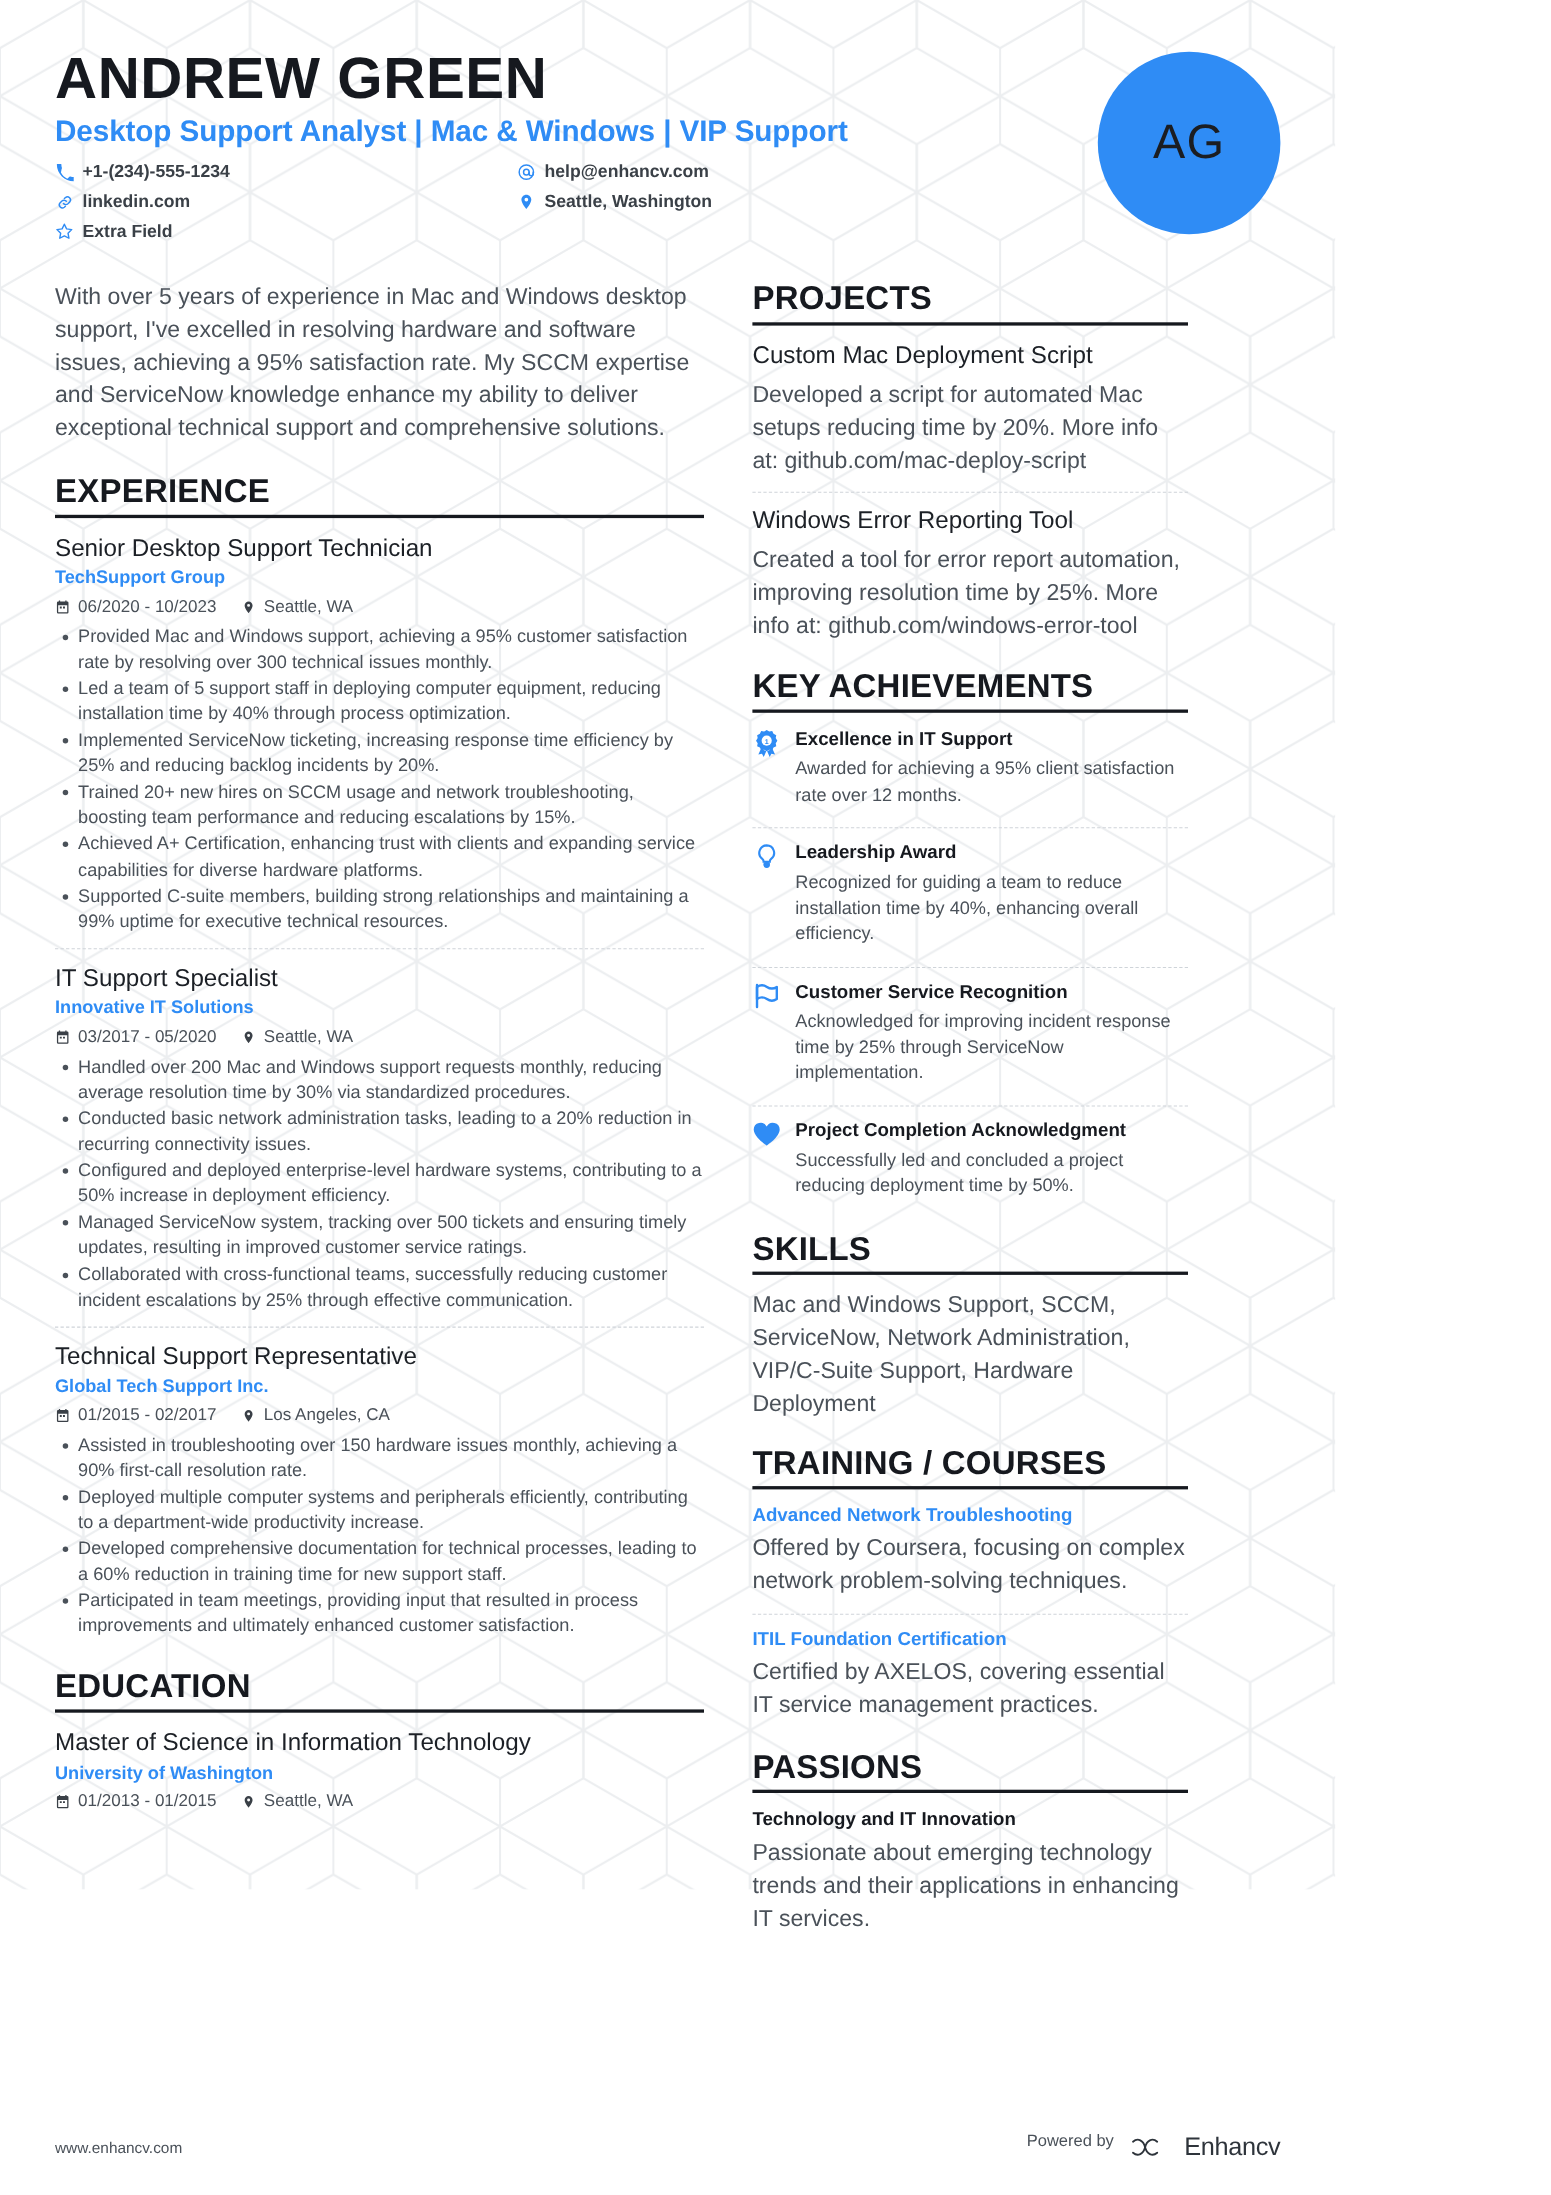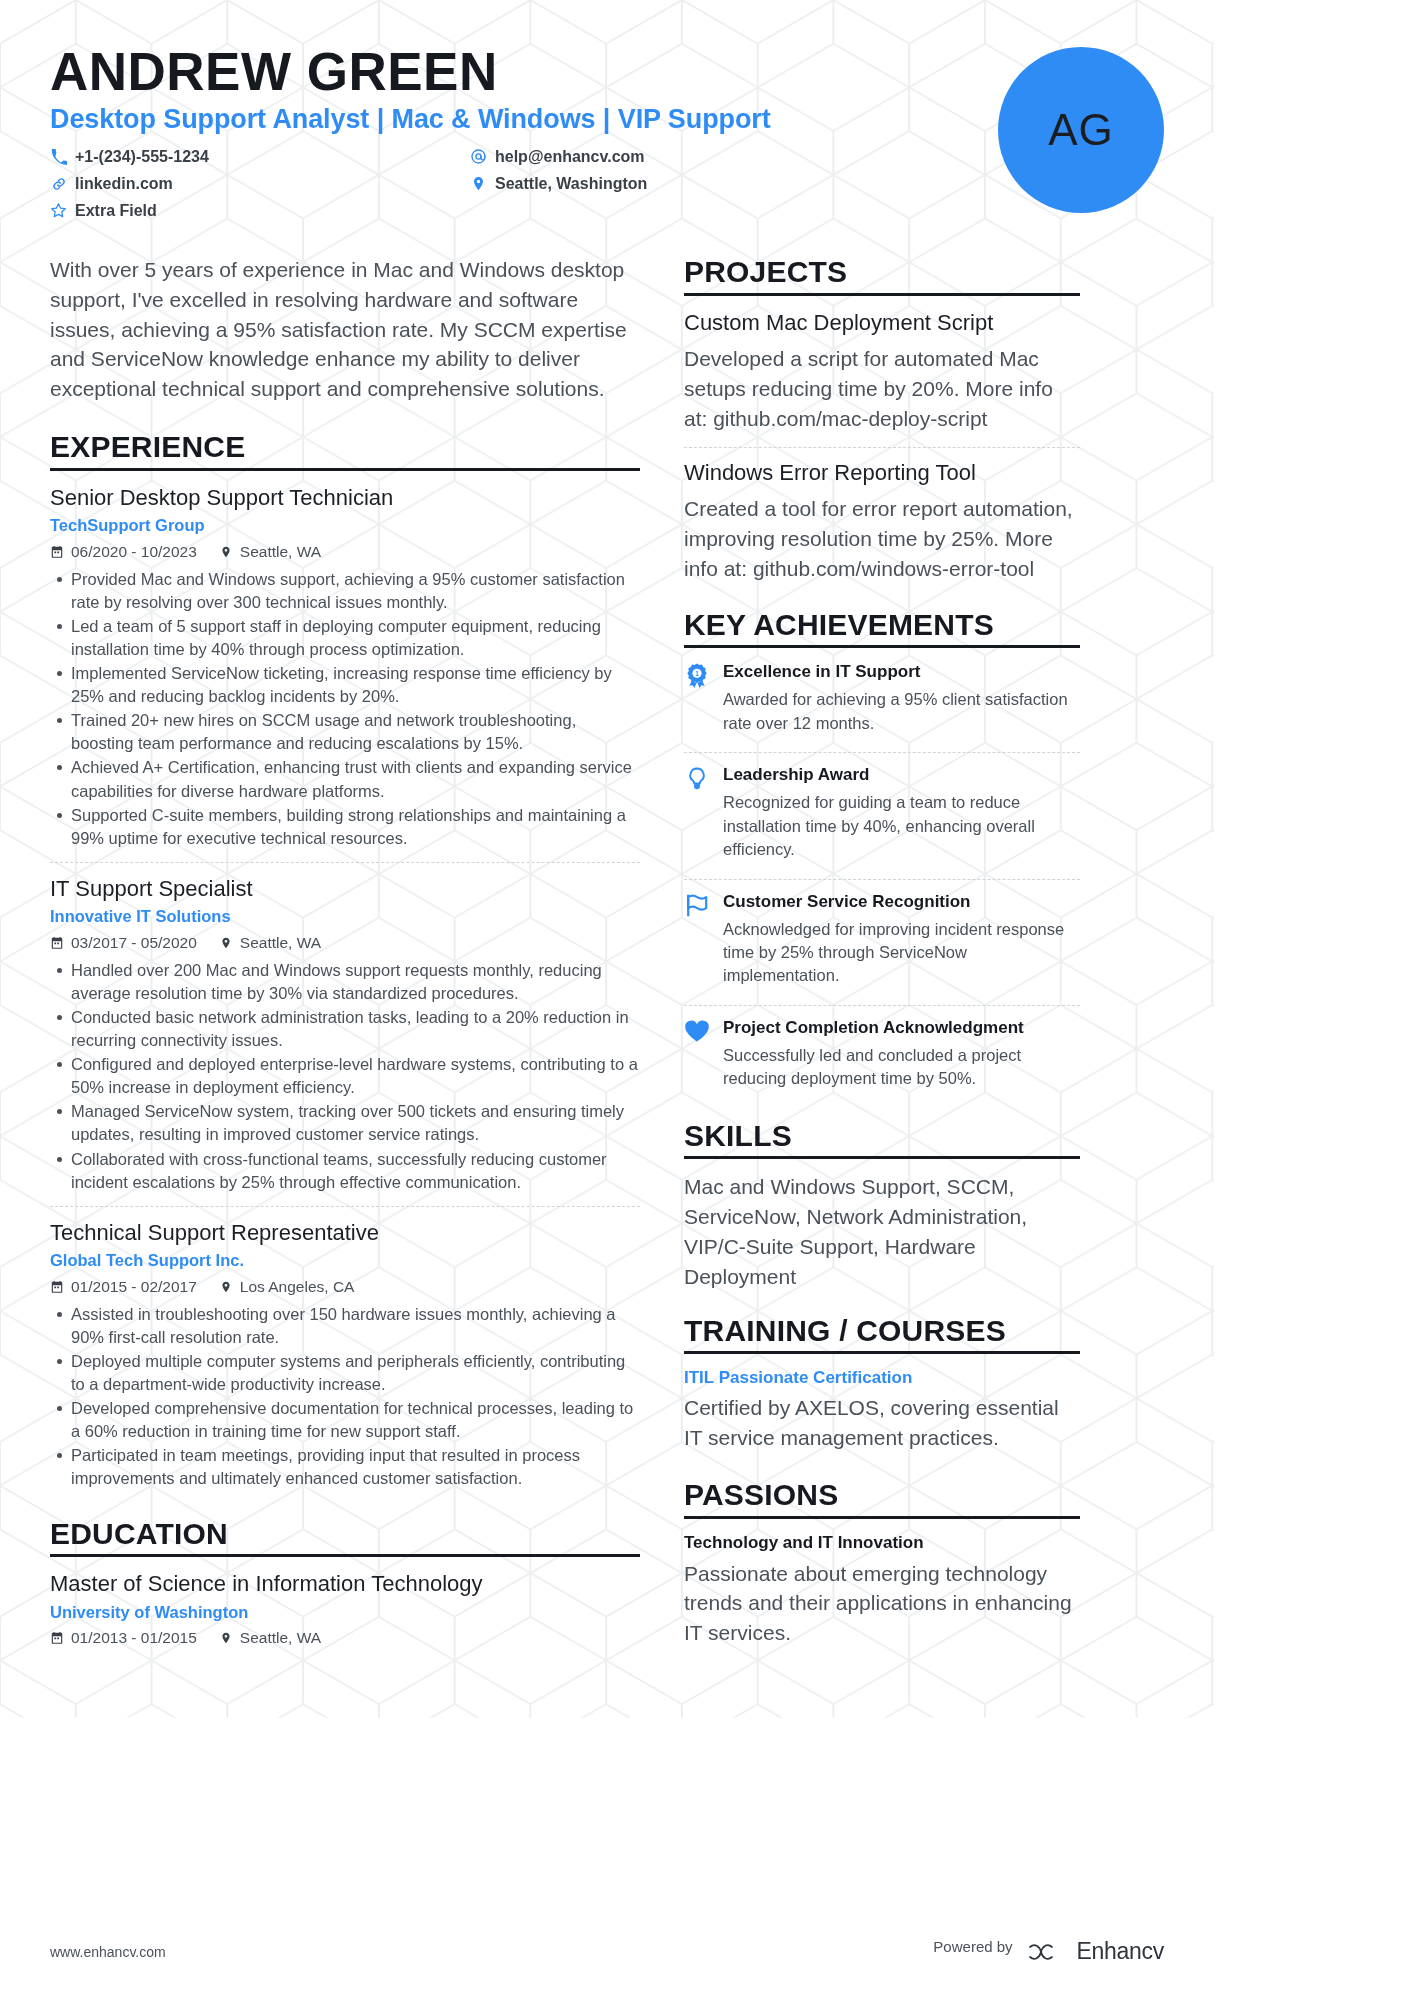--- a/index.html
+++ b/index.html
@@ -571,23 +571,27 @@
         </div>
 
         <div class="section" style="margin-top:22px;">
           <div class="sec-title">SKILLS</div>
           <div class="body-text">Mac and Windows Support, SCCM, ServiceNow, Network Administration, VIP/C-Suite Support, Hardware Deployment</div>
         </div>
 
         <div class="section" style="margin-top:22px;">
           <div class="sec-title">TRAINING / COURSES</div>
 
-
           <div class="course">
-            <div class="course-title">ITIL Passionate Certification</div>
+            <div class="course-title">Advanced Network Troubleshooting</div>
+            <div class="body-text">Offered by Coursera, focusing on complex network problem-solving techniques.</div>
+          </div>
+
+          <div class="course">
+            <div class="course-title">ITIL Foundation Certification</div>
             <div class="body-text">Certified by AXELOS, covering essential IT service management practices.</div>
           </div>
         </div>
 
         <div class="section" style="margin-top:22px;">
           <div class="sec-title">PASSIONS</div>
           <div class="passion-entry">
             <div class="passion-title">Technology and IT Innovation</div>
             <div class="body-text">Passionate about emerging technology trends and their applications in enhancing IT services.</div>
           </div>

